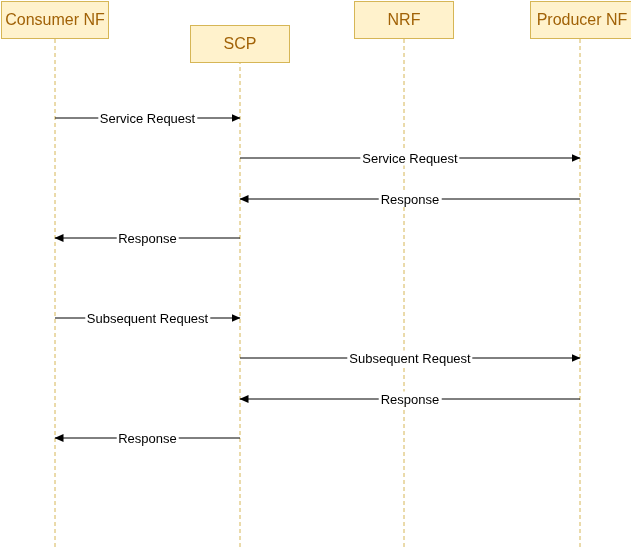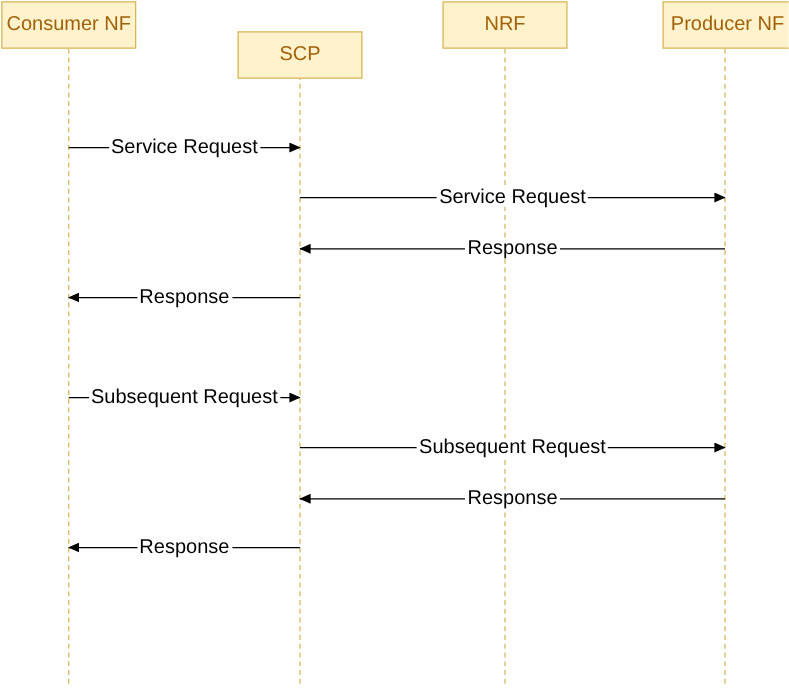--- a/index.html
+++ b/index.html
@@ -22,21 +22,21 @@
     display: flex;
     align-items: center;
     justify-content: center;
     font-size: 16px;
     color: #a16207;
     text-align: left;
   }
   .msg-label {
     position: absolute;
     transform: translate(-50%, -50%);
-    font-size: 16px;
+    font-size: 13px;
     color: #000000;
     padding: 0 2px;
     white-space: nowrap;
     line-height: 15px;
   }
 </style>
 </head>
 <body>
 
 <div id="canvas">

